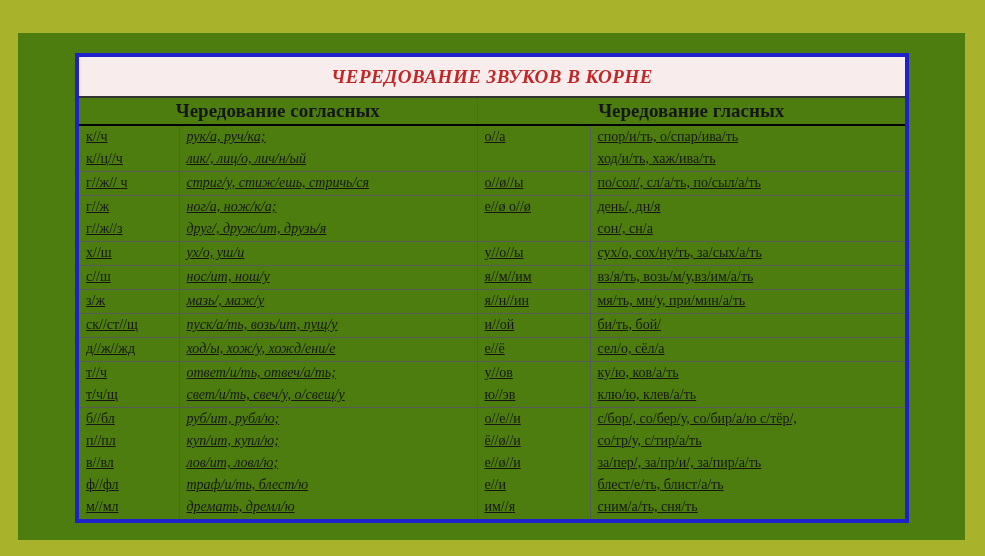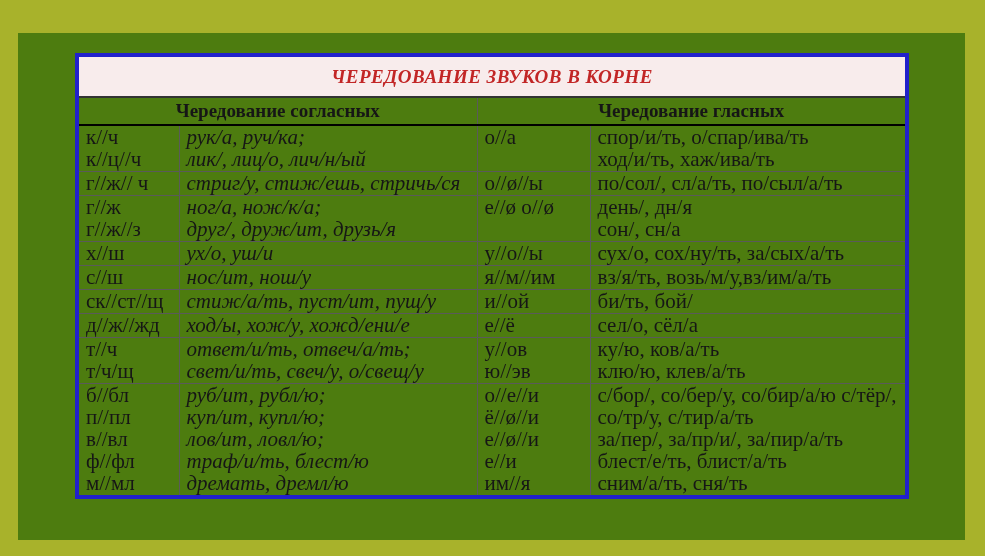--- a/index.html
+++ b/index.html
@@ -46,25 +46,26 @@
     border-bottom: 2px solid #333333;
   }
   th.col-header {
     font-weight: bold;
     font-size: 19px;
     height: 24px;
     text-align: center;
     border-bottom: 2px solid #000000;
   }
   tbody td {
-    font-size: 21px;
+    font-size: 14px;
     line-height: 22px;
     vertical-align: top;
     padding: 0 7px 1px 7px;
     white-space: pre-line;
+    text-decoration: underline;
   }
   td.ex-left { font-style: italic; }
 </style>
 </head>
 <body>
 
 <div class="white-mat">
   <div class="table-wrap">
     <table class="alt-table">
       <colgroup>
@@ -117,24 +118,30 @@
     <td class="ex-right">сух/о, сох/ну/ть, за/сых/а/ть</td>
   </tr>
 
   <tr>
     <td class="pat-left">с//ш</td>
     <td class="ex-left">нос/ит, нош/у</td>
     <td class="pat-right">я//м//им</td>
     <td class="ex-right">вз/я/ть, возь/м/у,вз/им/а/ть</td>
   </tr>
 
+  <tr>
+    <td class="pat-left">з/ж</td>
+    <td class="ex-left">мазь/, маж/у</td>
+    <td class="pat-right">я//н//ин</td>
+    <td class="ex-right">мя/ть, мн/у, при/мин/а/ть</td>
+  </tr>
 
   <tr>
     <td class="pat-left">ск//ст//щ</td>
-    <td class="ex-left">стиж/а/ть, пуст/ит, пущ/у</td>
+    <td class="ex-left">пуск/а/ть, возь/ит, пущ/у</td>
     <td class="pat-right">и//ой</td>
     <td class="ex-right">би/ть, бой/</td>
   </tr>
 
   <tr>
     <td class="pat-left">д//ж//жд</td>
     <td class="ex-left">ход/ы, хож/у, хожд/ени/е</td>
     <td class="pat-right">е//ё</td>
     <td class="ex-right">сел/о, сёл/а</td>
   </tr>

